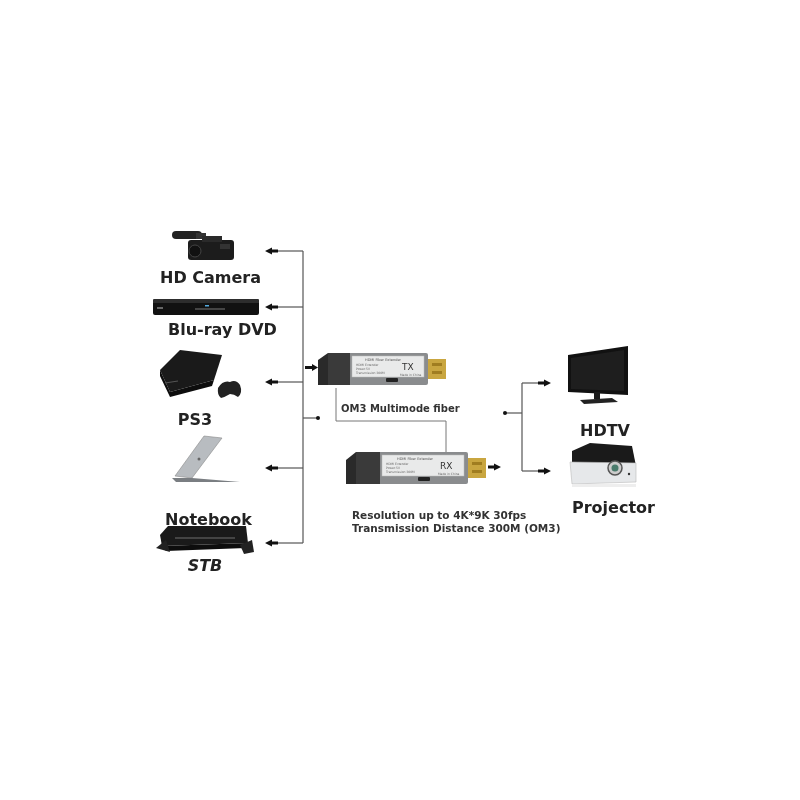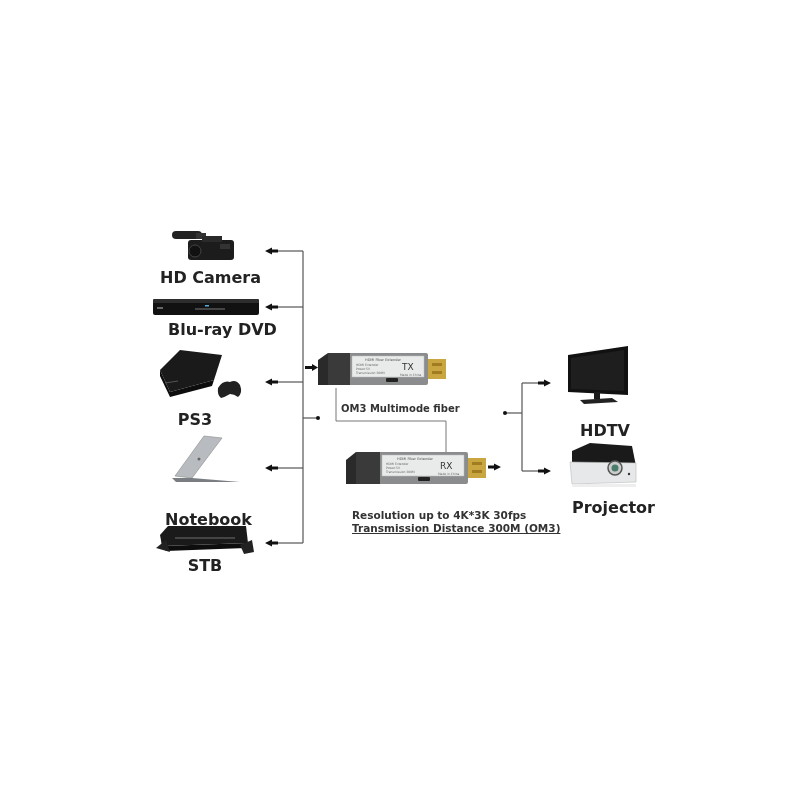--- a/index.html
+++ b/index.html
@@ -141,21 +141,21 @@
     <circle cx="615" cy="468" r="3.5" fill="#4a7b6c"></circle>
     <circle cx="629" cy="474" r="1.2" fill="#333"></circle>
     <rect x="572" y="484" width="64" height="3" fill="#eee"></rect>
   </g>
 </svg>
 
 <div class="label" style="left:160px; top:268px; width:80px;">HD Camera</div>
 <div class="label" style="left:168px; top:320px; width:90px;">Blu-ray DVD</div>
 <div class="label" style="left:175px; top:410px; width:40px;">PS3</div>
 <div class="label" style="left:165px; top:486px; width:80px;margin-top:24px;">Notebook</div>
-<div class="label" style="left:185px; top:556px; width:40px;">STB</div>
+<div class="label" style="left:185px; top:556px; width:40px;font-style:italic;">STB</div>
 
 <div class="fiber-label" style="left:341px; top:403px;">OM3 Multimode fiber</div>
 
-<div class="spec" style="left:352px; top:509px;">Resolution up to 4K*3K 30fps</div>
-<div class="spec" style="left:352px; top:522px;text-decoration:underline;">Transmission Distance 300M (OM3)</div>
+<div class="spec" style="left:352px; top:509px;">Resolution up to 4K*9K 30fps</div>
+<div class="spec" style="left:352px; top:522px;">Transmission Distance 300M (OM3)</div>
 
 <div class="label" style="left:580px; top:421px; width:44px;">HDTV</div>
 <div class="label" style="left:572px; top:498px; width:64px;">Projector</div>
 
 </body></html>

